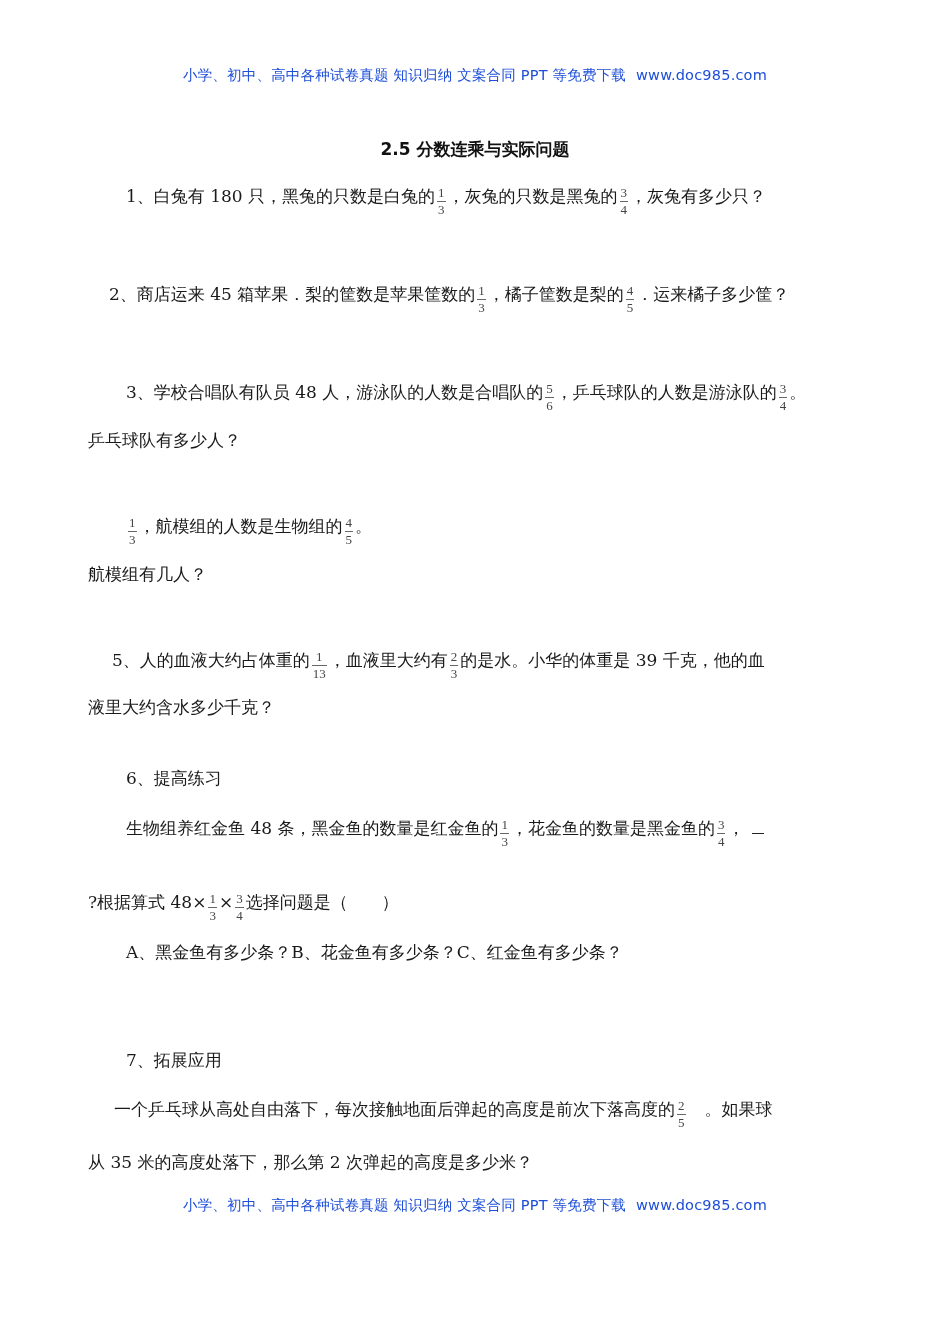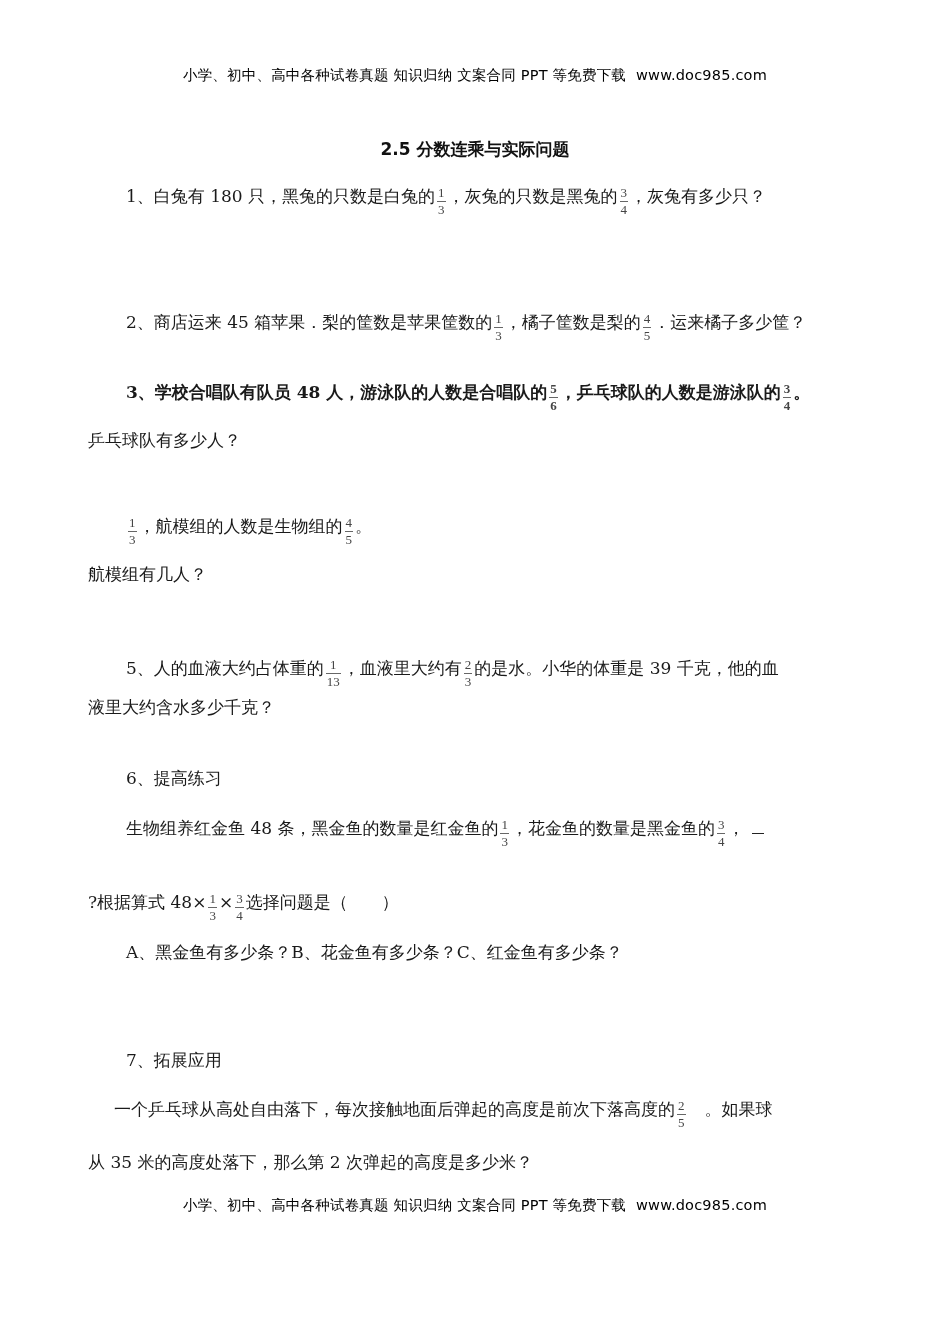--- a/index.html
+++ b/index.html
@@ -4,21 +4,21 @@
 <style>
   html, body { margin: 0; padding: 0; background: #ffffff; }
   body {
     width: 950px; height: 1344px; position: relative; overflow: hidden;
     font-family: "DejaVu Serif", "Liberation Serif", serif;
     color: #1a1a1a;
   }
   .hdr {
     position: absolute; left: 0; width: 950px; text-align: center;
     font-family: "DejaVu Sans", "Liberation Sans", sans-serif;
-    font-size: 14.5px; color: #000000; letter-spacing: 0.2px;
+    font-size: 14.5px; color: #1d4ed8; letter-spacing: 0.2px;
   }
   .hdr .url { margin-left: 10px; }
   .title {
     position: absolute; left: 0; width: 950px; top: 138px; text-align: center;
     font-family: "DejaVu Sans", "Liberation Sans", sans-serif;
     font-weight: bold; font-size: 17px; color: #111;
   }
   .line {
     position: absolute; white-space: nowrap;
     font-size: 17px; line-height: 24px; color: #1a1a1a;
@@ -48,33 +48,33 @@
       <span class="num">1</span>
       <span class="bar"></span>
       <span class="den">3</span>
     </span><span>，灰兔的只数是黑兔的</span><span class="frac">
       <span class="num">3</span>
       <span class="bar"></span>
       <span class="den">4</span>
     </span><span>，灰兔有多少只？</span>
 </div>
 
-<div class="line" style="left:126px; top:280px;margin-top:28px;">
+<div class="line" style="left:109px; top:280px;">
   <span>2、商店运来 45 箱苹果．梨的筐数是苹果筐数的</span><span class="frac">
       <span class="num">1</span>
       <span class="bar"></span>
       <span class="den">3</span>
     </span><span>，橘子筐数是梨的</span><span class="frac">
       <span class="num">4</span>
       <span class="bar"></span>
       <span class="den">5</span>
     </span><span>．运来橘子多少筐？</span>
 </div>
 
-<div class="line" style="left:126px; top:378px;font-weight:bold;">
+<div class="line" style="left:126px; top:378px;">
   <span>3、学校合唱队有队员 48 人，游泳队的人数是合唱队的</span><span class="frac">
       <span class="num">5</span>
       <span class="bar"></span>
       <span class="den">6</span>
     </span><span>，乒乓球队的人数是游泳队的</span><span class="frac">
       <span class="num">3</span>
       <span class="bar"></span>
       <span class="den">4</span>
     </span><span>。</span>
 </div>
@@ -86,21 +86,21 @@
       <span class="bar"></span>
       <span class="den">3</span>
     </span><span>，航模组的人数是生物组的</span><span class="frac">
       <span class="num">4</span>
       <span class="bar"></span>
       <span class="den">5</span>
     </span><span>。</span>
 </div>
 <div class="line" style="left:88px; top:562px;">航模组有几人？</div>
 
-<div class="line" style="left:126px; top:646px;margin-top:8px;">
+<div class="line" style="left:112px; top:646px;">
   <span>5、人的血液大约占体重的</span><span class="frac">
       <span class="num">1</span>
       <span class="bar"></span>
       <span class="den">13</span>
     </span><span>，血液里大约有</span><span class="frac">
       <span class="num">2</span>
       <span class="bar"></span>
       <span class="den">3</span>
     </span><span>的是水。小华的体重是 39 千克，他的血</span>
 </div>

